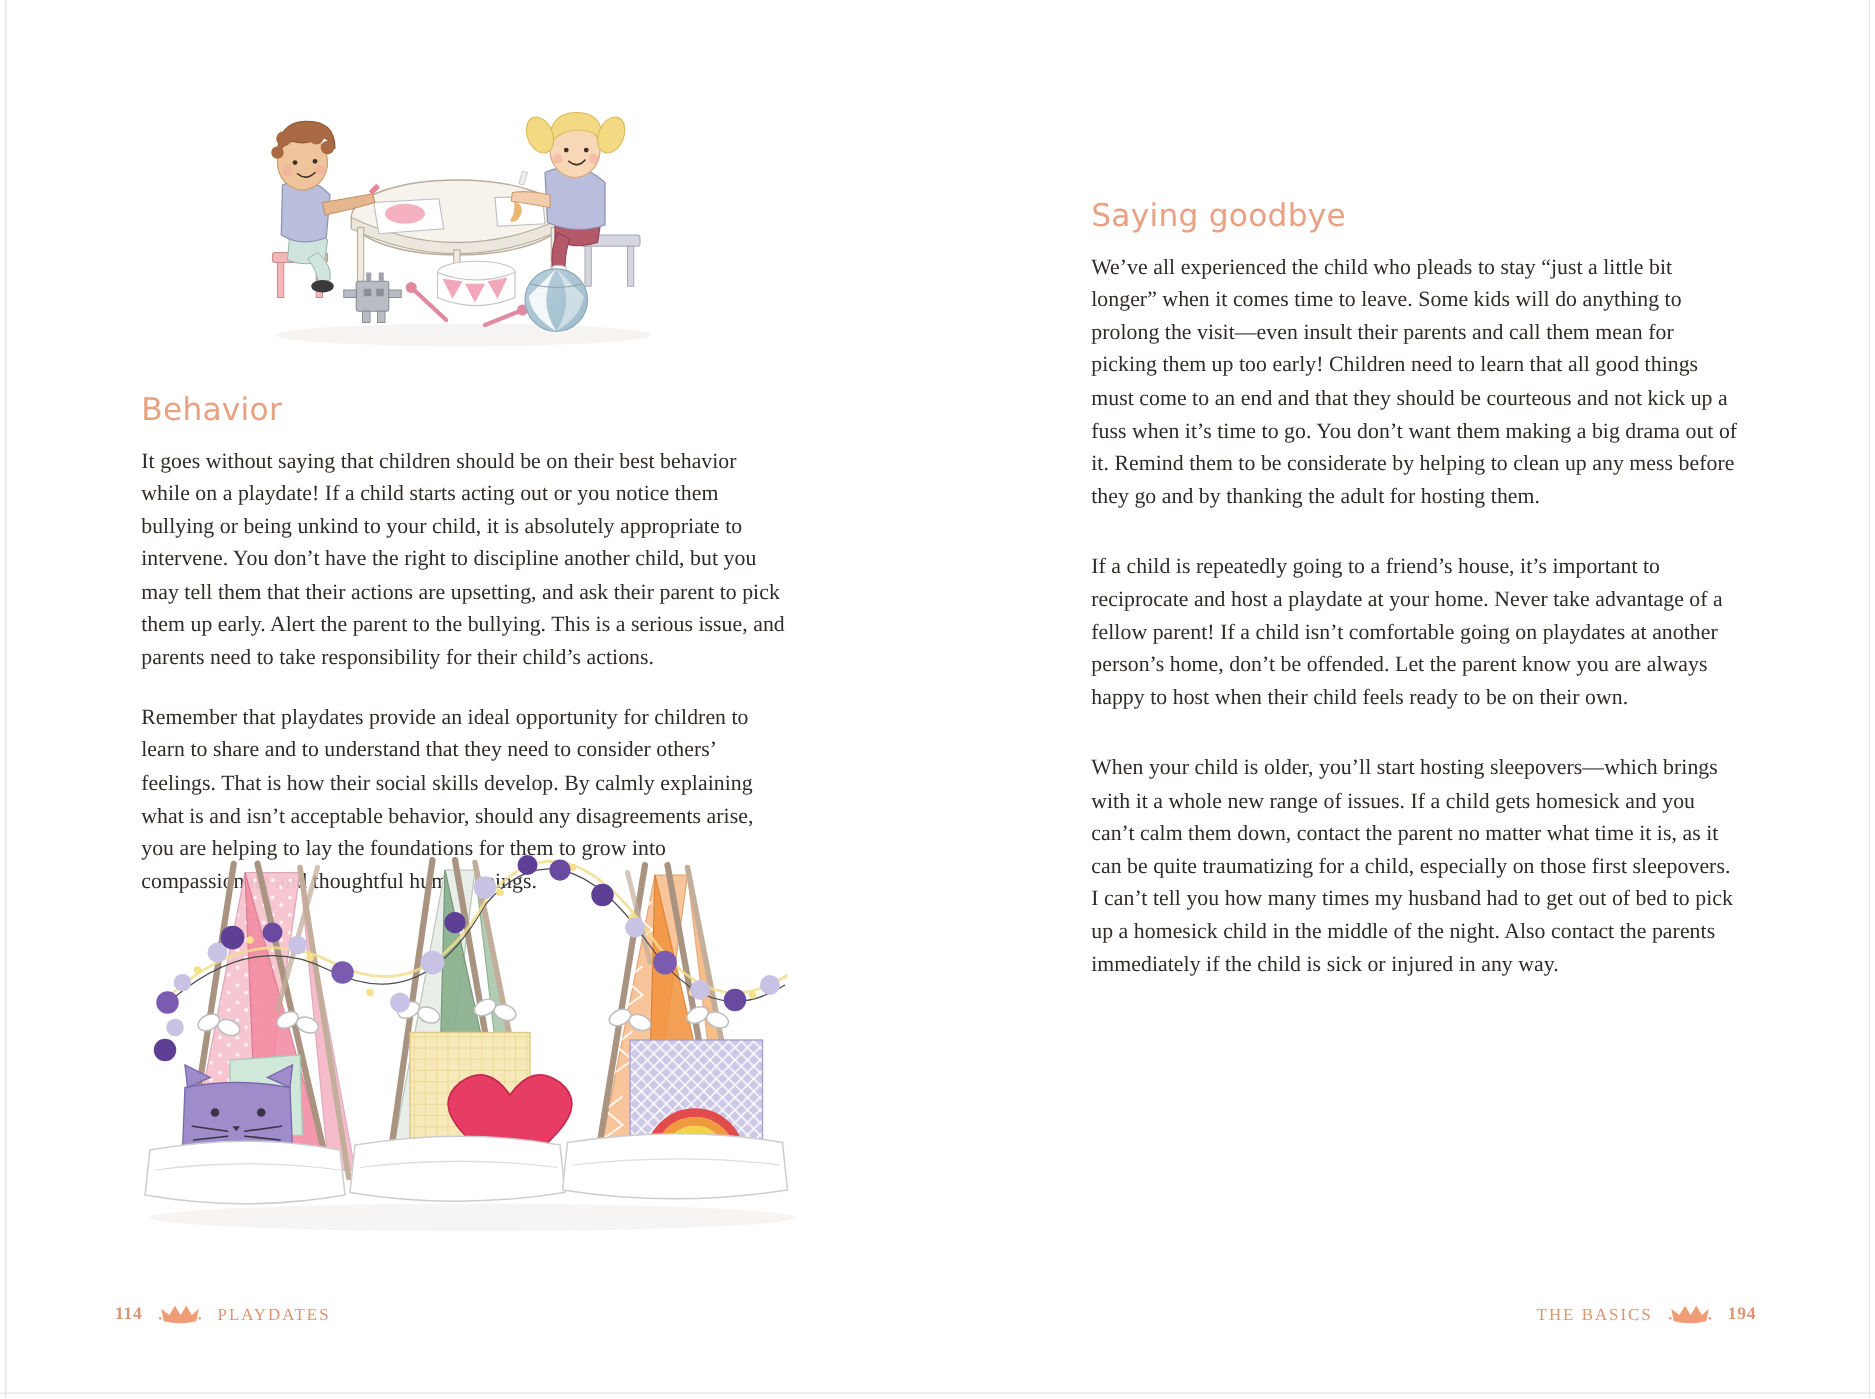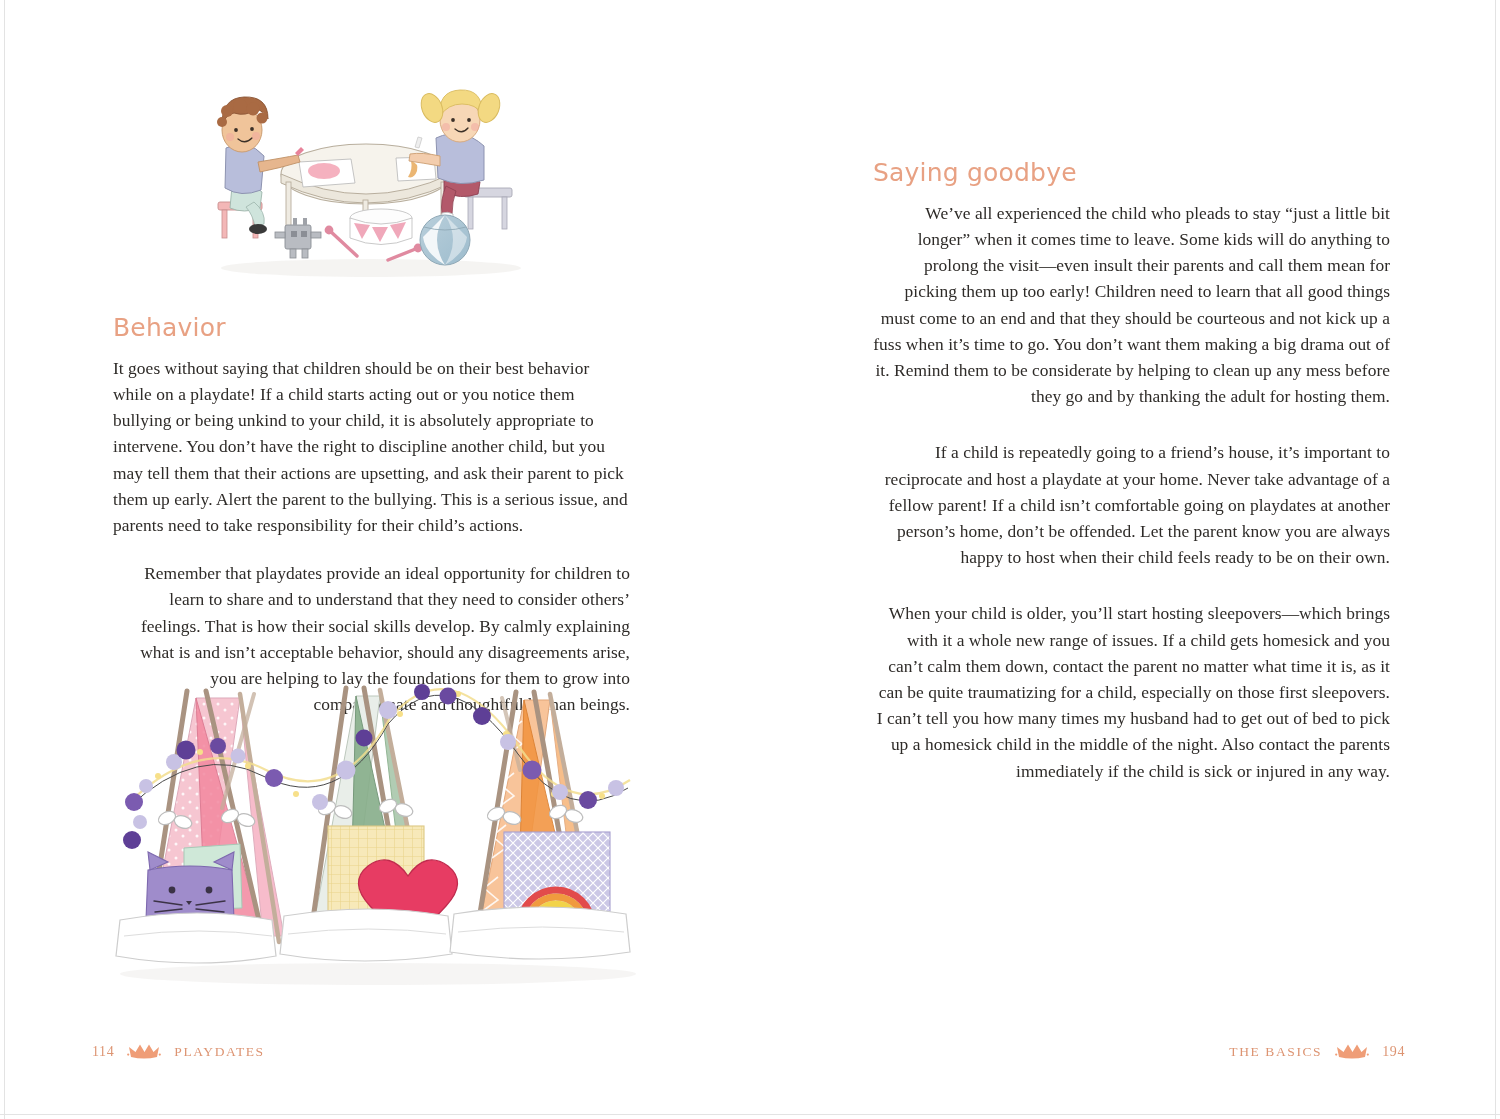--- a/index.html
+++ b/index.html
@@ -62,40 +62,40 @@
 
   p.body {
     font-family: "Liberation Serif", serif;
     font-size: 17.4px;
     line-height: 26.2px;
     color: #2e2b28;
     margin: 0 0 22px 0;
     text-align: left;
     letter-spacing: 0.05px;
   }
-  p.body:last-child { margin-bottom: 0; text-align: right; }
+  p.body:last-child { margin-bottom: 0; }
 
   .block { margin-bottom: 30px; }
   .block:last-child { margin-bottom: 0; }
 
   
   .footer {
     position: absolute;
     bottom: 57px;
     display: flex;
     align-items: center;
     gap: 13px;
     font-family: "Liberation Serif", serif;
     font-size: 13.5px;
     letter-spacing: 1.6px;
     color: #dd9472;
   }
   .footer-left  { left: 92px; }
   .footer-right { right: 95px; }
-  .folio { font-size: 14px; letter-spacing: 0.6px; }
+  .folio { font-size: 14px; letter-spacing: 0.6px; font-weight: bold; }
   .crown-icon { display: block; width: 34px; height: 20px; }
 
   
   .illus { position: absolute; }
 
   #illus-children { left: 196px; top: 82px; width: 340px; height: 200px; }
   #illus-tents    { left: 88px;  top: 658px; width: 566px; height: 336px; }
 </style>
 </head>
 <body>

